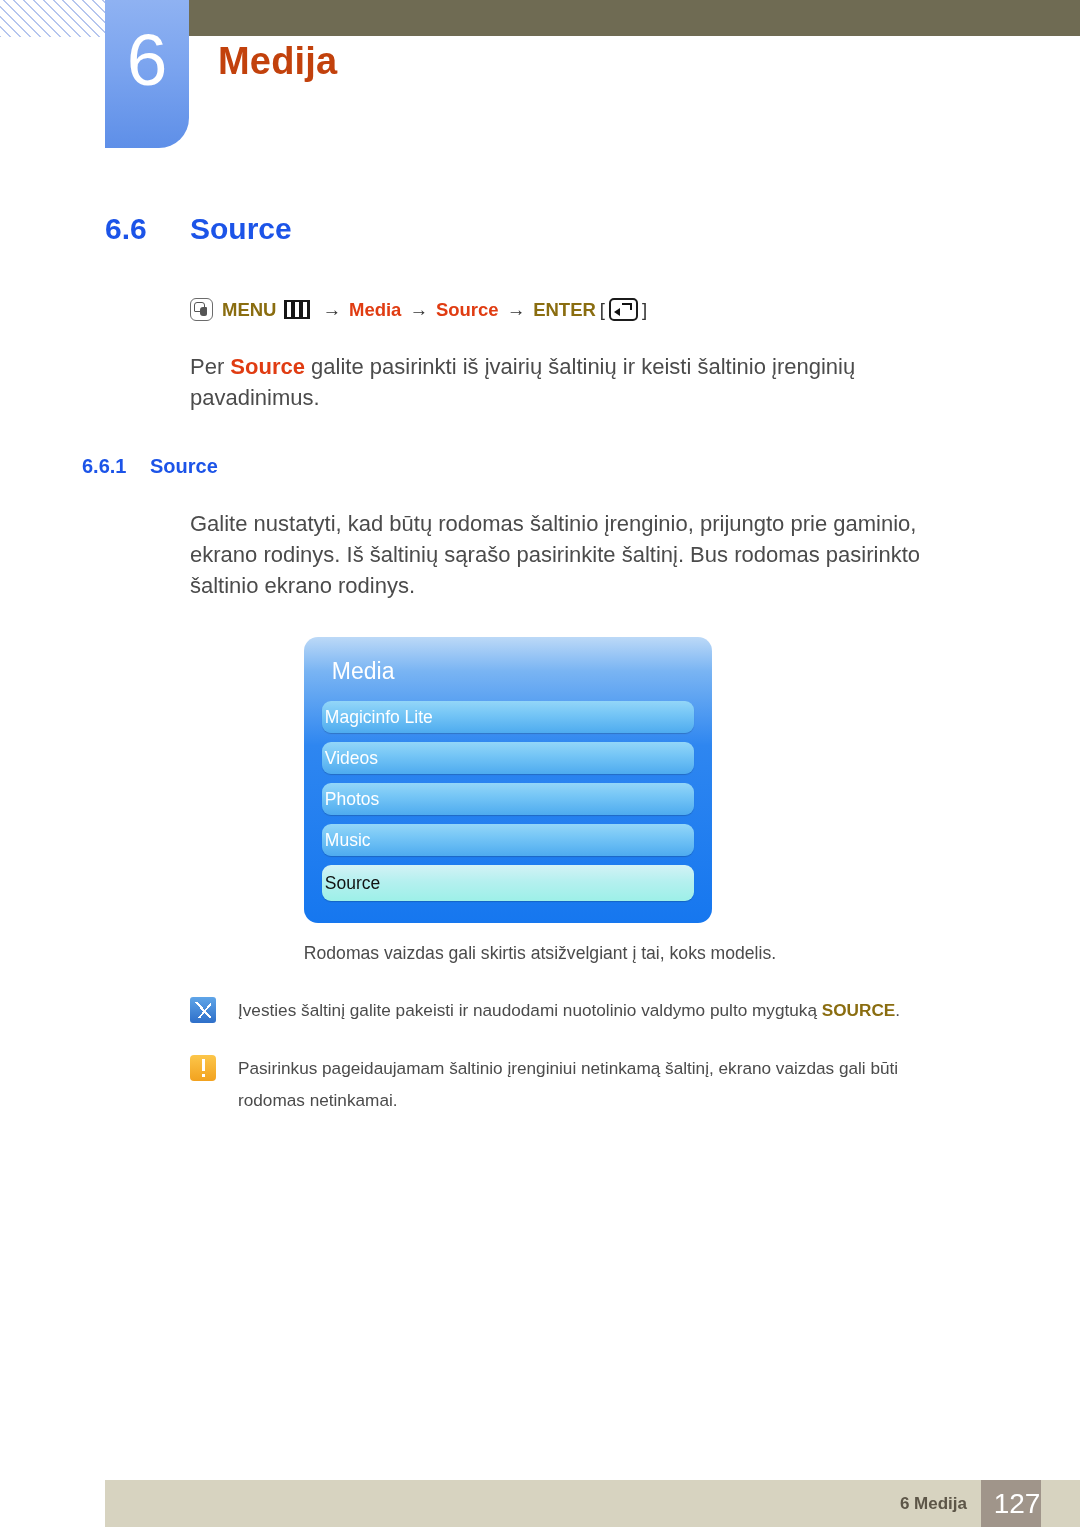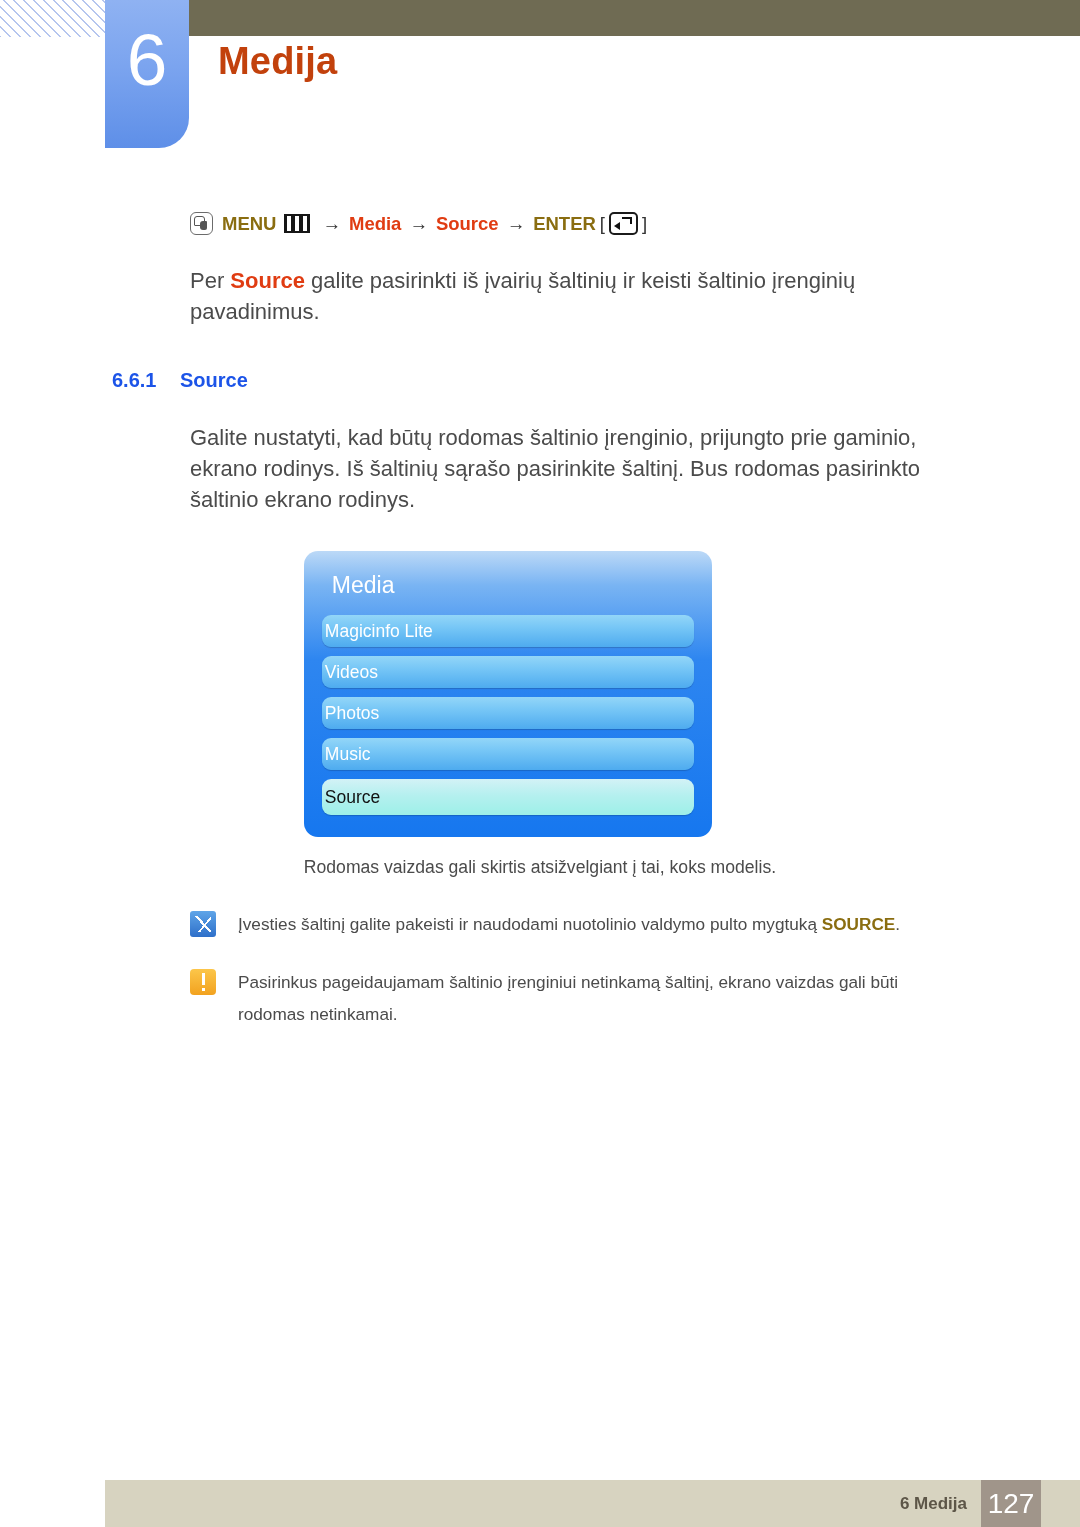--- a/index.html
+++ b/index.html
@@ -192,21 +192,21 @@
   .body-para {
     margin: 30px 0 0 190px;
     width: 760px;
     font-size: 22px;
     color: #4b4b4b;
     line-height: 31px;
   }
   .strong-red { color: #e03c12; font-weight: bold; }
 
   .h3-heading {
-    margin: 42px 0 0 112px;
+    margin: 42px 0 0 82px;
     font-size: 20px;
     color: #1c54e8;
     font-weight: bold;
   }
   .h3-num { display: inline-block; width: 68px; }
 
   
   .osd-wrap {
     margin: 36px 0 0 0;
     display: flex;
@@ -321,43 +321,47 @@
     align-items: center;
     justify-content: flex-end;
   }
   .footer-label {
     font-size: 17px;
     color: #5d5648;
     font-weight: bold;
     margin-right: 14px;
   }
   .footer-pagebox {
-    width: 60px;
+    width: 48px;
     height: 47px;
     background: #a0958a;
     color: #ffffff;
     font-size: 28px;
     display: flex;
     align-items: center;
     justify-content: center;
     margin-right: 39px;
+    padding-left: 12px;
   }
 </style>
 </head>
 <body>
 
 <div class="page-header">
   <div class="hatch-block"></div>
   <div class="olive-bar"></div>
   <div class="chapter-badge">6</div>
   <div class="chapter-title">Medija</div>
 </div>
 
 <div class="content">
 
+  <div class="h2-heading">
+    <span class="h2-num">6.6</span><span>Source</span>
+  </div>
 
   <div class="menu-path">
     <span class="icon-press"></span>
     <span class="path-gold">MENU</span>
     <span class="icon-menubars">
         <i></i>
         <i></i>
         <i></i>
       </span>
     <span class="arrow">→</span>

